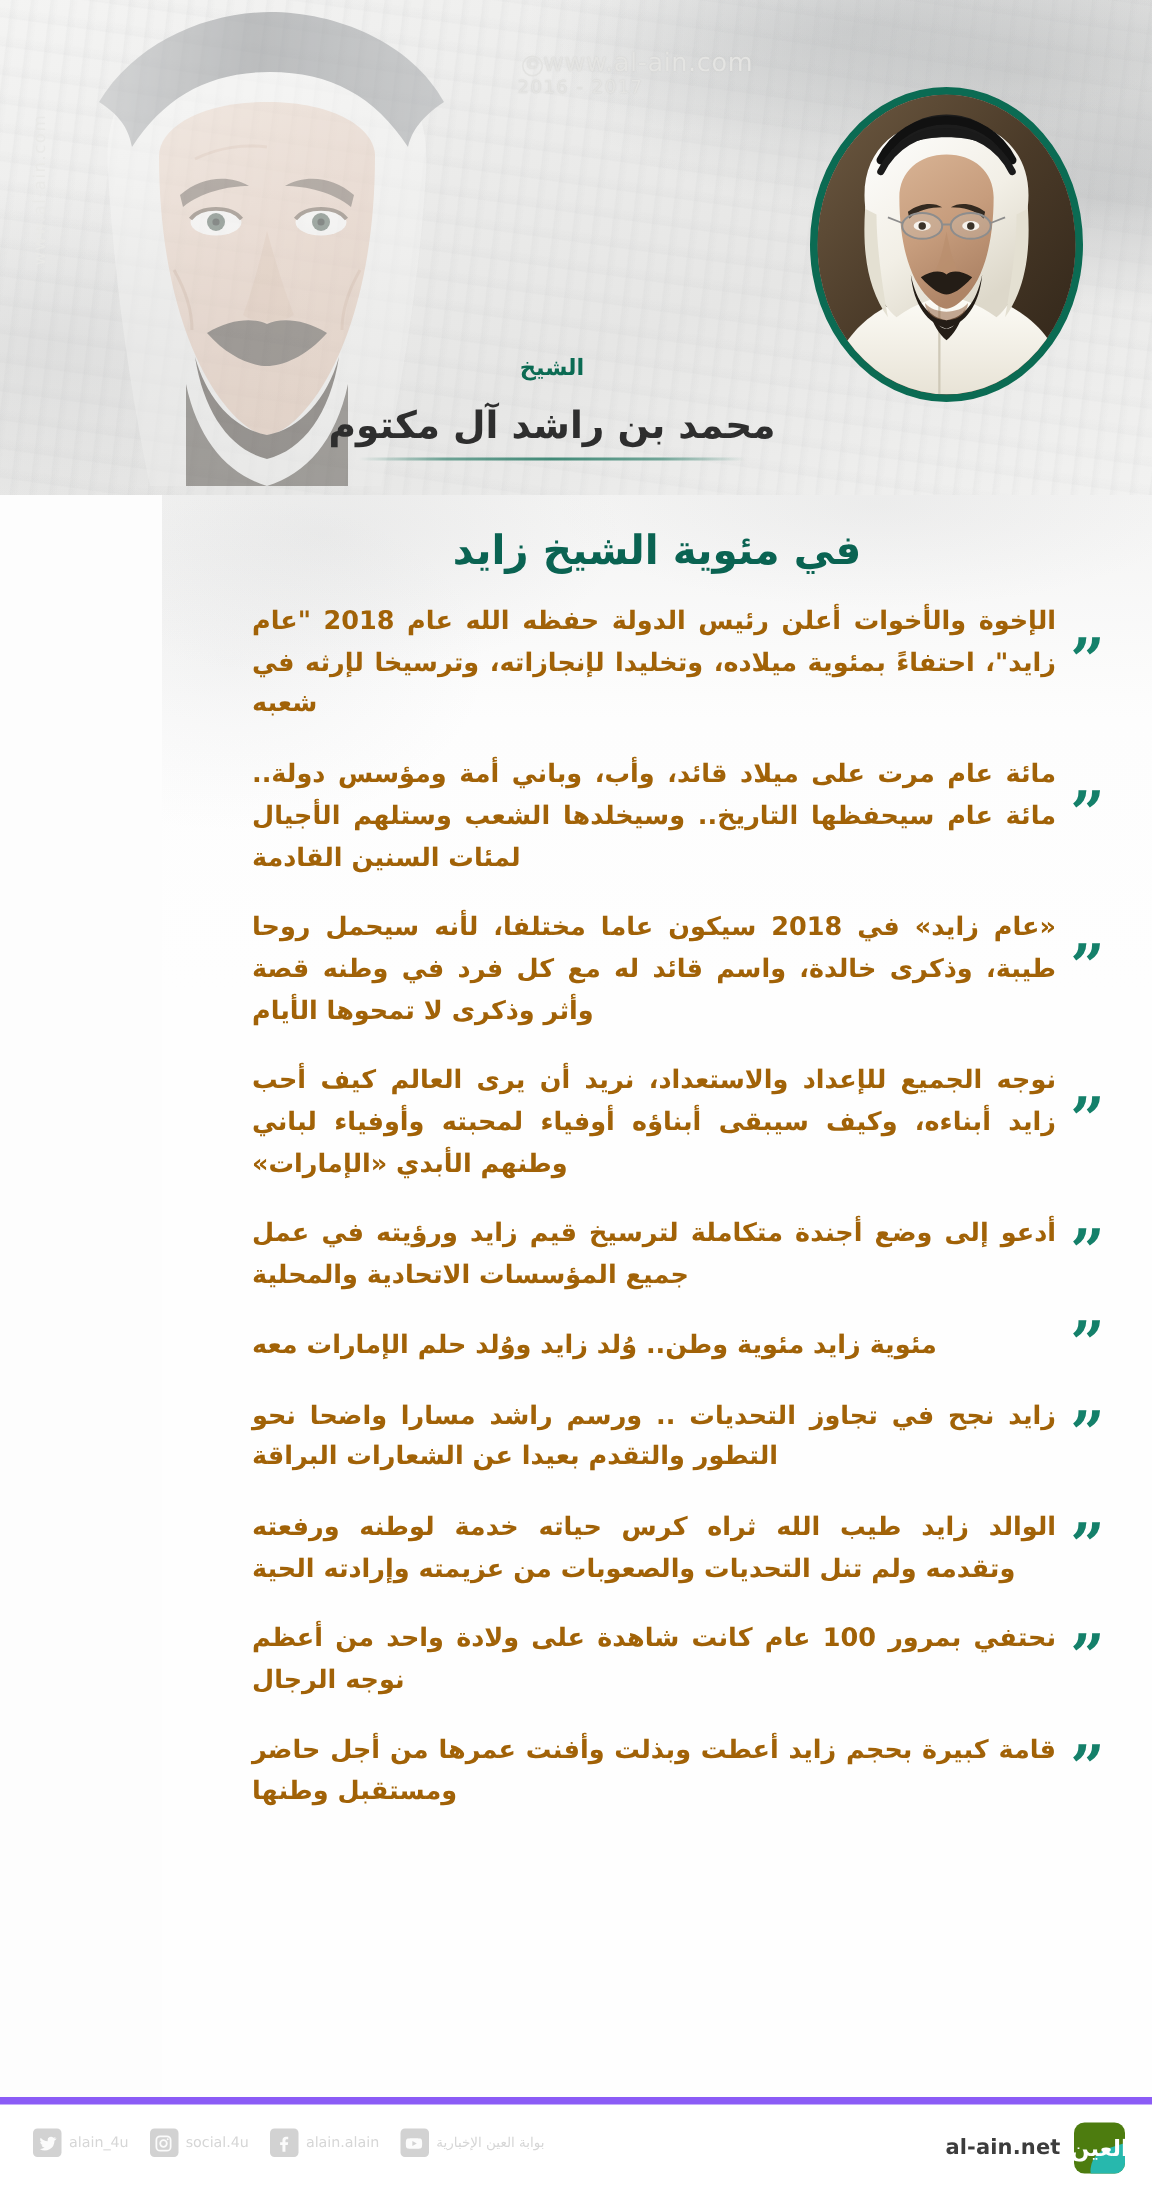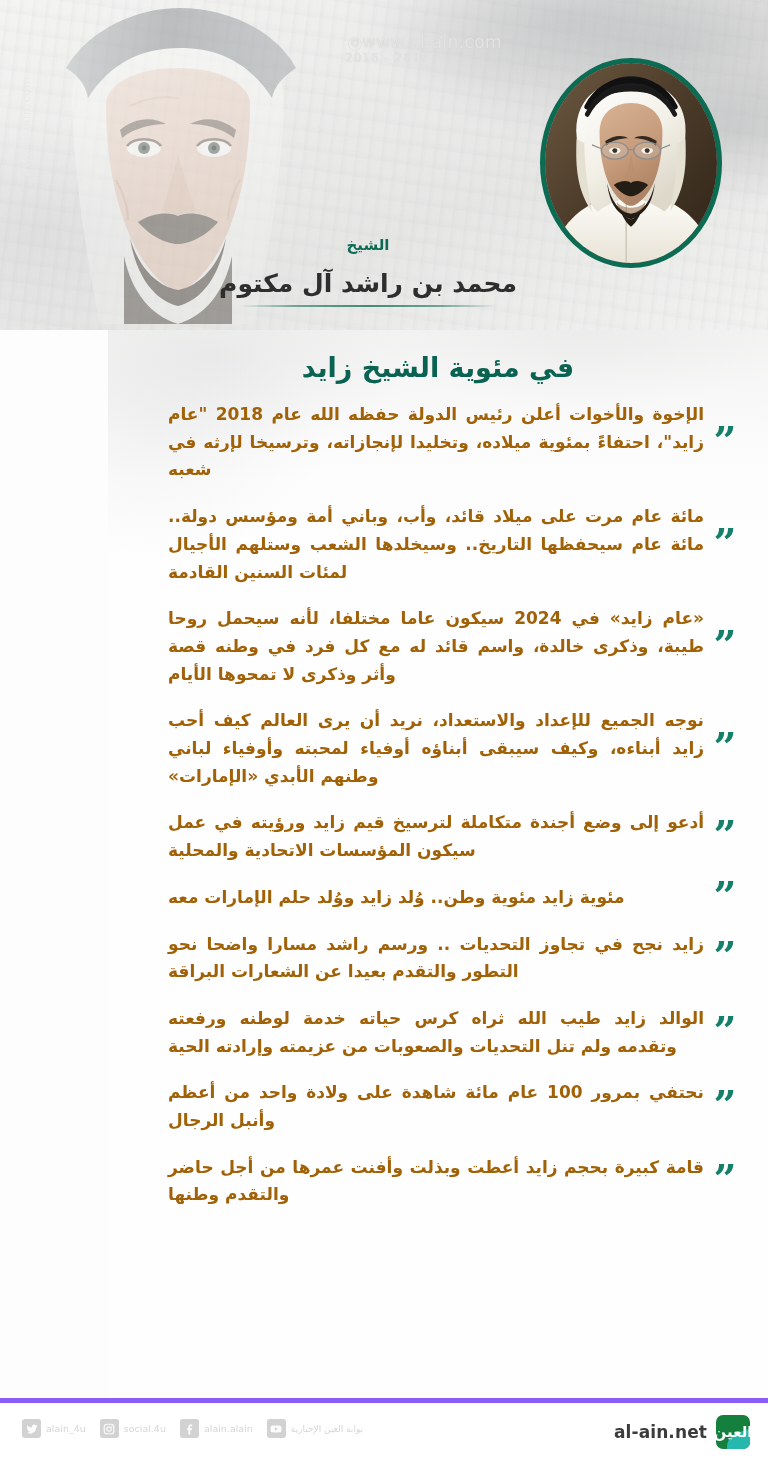--- a/index.html
+++ b/index.html
@@ -234,29 +234,29 @@
   .social-label.rtl { direction:rtl; font-size:9px; }
 
   #brand-strip {
     position:absolute;
     right:18px; top:12px;
     display:flex;
     align-items:center;
     gap:9px;
   }
   #brand-url {
-    font-size:17px;
+    font-size:14px;
     font-weight:700;
     color:#3c3c3c;
     letter-spacing:.1px;
   }
   #brand-logo {
     width:34px; height:34px;
     border-radius:7px;
-    background:#15803d;
+    background:#4d7c0f;
     position:relative;
     overflow:hidden;
     flex:0 0 34px;
     text-align:center;
   }
   #brand-logo .teal-swoosh {
     position:absolute;
     right:-7px; bottom:-13px;
     width:30px; height:30px;
     background:#27b8ad;
@@ -423,49 +423,49 @@
     <div class="quote-row">
           <div class="quote-mark">”</div>
           <div class="quote-text">الإخوة والأخوات أعلن رئيس الدولة حفظه الله عام 2018 "عام زايد"، احتفاءً بمئوية ميلاده، وتخليدا لإنجازاته، وترسيخا لإرثه في شعبه</div>
         </div>
         <div class="quote-row">
           <div class="quote-mark">”</div>
           <div class="quote-text">مائة عام مرت على ميلاد قائد، وأب، وباني أمة ومؤسس دولة.. مائة عام سيحفظها التاريخ.. وسيخلدها الشعب وستلهم الأجيال لمئات السنين القادمة</div>
         </div>
         <div class="quote-row">
           <div class="quote-mark">”</div>
-          <div class="quote-text">«عام زايد» في 2024 سيكون عاما مختلفا، لأنه سيحمل روحا طيبة، وذكرى خالدة، واسم قائد له مع كل فرد في وطنه قصة وأثر وذكرى لا تمحوها الأيام</div>
+          <div class="quote-text">«عام زايد» في 2018 سيكون عاما مختلفا، لأنه سيحمل روحا طيبة، وذكرى خالدة، واسم قائد له مع كل فرد في وطنه قصة وأثر وذكرى لا تمحوها الأيام</div>
         </div>
         <div class="quote-row">
           <div class="quote-mark">”</div>
           <div class="quote-text">نوجه الجميع للإعداد والاستعداد، نريد أن يرى العالم كيف أحب زايد أبناءه، وكيف سيبقى أبناؤه أوفياء لمحبته وأوفياء لباني وطنهم الأبدي «الإمارات»</div>
         </div>
         <div class="quote-row">
           <div class="quote-mark">”</div>
-          <div class="quote-text">أدعو إلى وضع أجندة متكاملة لترسيخ قيم زايد ورؤيته في عمل سيكون المؤسسات الاتحادية والمحلية</div>
+          <div class="quote-text">أدعو إلى وضع أجندة متكاملة لترسيخ قيم زايد ورؤيته في عمل جميع المؤسسات الاتحادية والمحلية</div>
         </div>
         <div class="quote-row">
           <div class="quote-mark">”</div>
           <div class="quote-text">مئوية زايد مئوية وطن.. وُلد زايد ووُلد حلم الإمارات معه</div>
         </div>
         <div class="quote-row">
           <div class="quote-mark">”</div>
           <div class="quote-text">زايد نجح في تجاوز التحديات .. ورسم راشد مسارا واضحا نحو التطور والتقدم بعيدا عن الشعارات البراقة</div>
         </div>
         <div class="quote-row">
           <div class="quote-mark">”</div>
           <div class="quote-text">الوالد زايد طيب الله ثراه كرس حياته خدمة لوطنه ورفعته وتقدمه ولم تنل التحديات والصعوبات من عزيمته وإرادته الحية</div>
         </div>
         <div class="quote-row">
           <div class="quote-mark">”</div>
-          <div class="quote-text">نحتفي بمرور 100 عام مائة شاهدة على ولادة واحد من أعظم وأنبل الرجال</div>
-        </div>
-        <div class="quote-row">
-          <div class="quote-mark">”</div>
-          <div class="quote-text">قامة كبيرة بحجم زايد أعطت وبذلت وأفنت عمرها من أجل حاضر والتقدم وطنها</div>
+          <div class="quote-text">نحتفي بمرور 100 عام كانت شاهدة على ولادة واحد من أعظم نوجه الرجال</div>
+        </div>
+        <div class="quote-row">
+          <div class="quote-mark">”</div>
+          <div class="quote-text">قامة كبيرة بحجم زايد أعطت وبذلت وأفنت عمرها من أجل حاضر ومستقبل وطنها</div>
         </div>
       </div>
   </div>
 
   <div id="footer">
     <div id="social-strip">
 
     <div class="social-item">
           <div class="social-ico">
             <svg width="12" height="12" viewBox="0 0 24 24" fill="currentColor">

